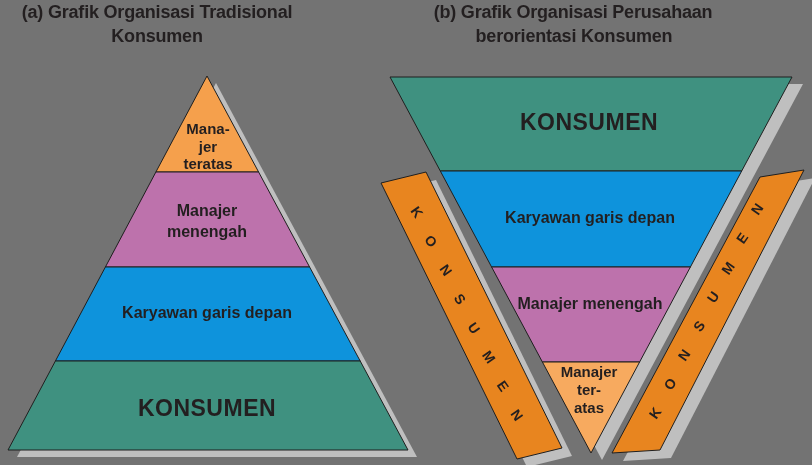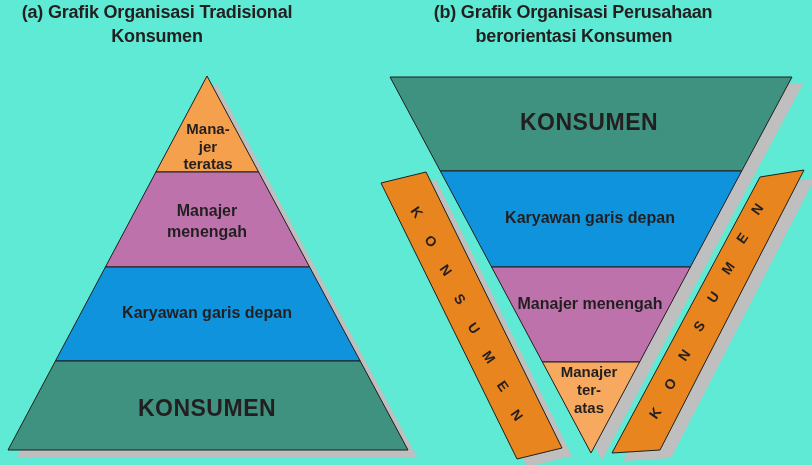--- a/index.html
+++ b/index.html
@@ -1,16 +1,16 @@
 <!DOCTYPE html>
 <html><head>
 <meta charset="utf-8">
 <style>
   html,body{margin:0;padding:0;background:#ffffff;}
-  .canvas{position:relative;width:812px;height:465px;background:#5eead4;overflow:hidden;}
+  .canvas{position:relative;width:812px;height:465px;background:#737373;overflow:hidden;}
   svg text{
     font-family:"Liberation Sans",sans-serif;
     font-weight:bold;
     fill:#231F20;
     text-anchor:middle;
   }
   .title{font-size:18px;letter-spacing:-0.2px;}
   .label{font-size:16px;}
   .label-sm{font-size:15px;}
   .big{font-size:23px;letter-spacing:0.5px;}

